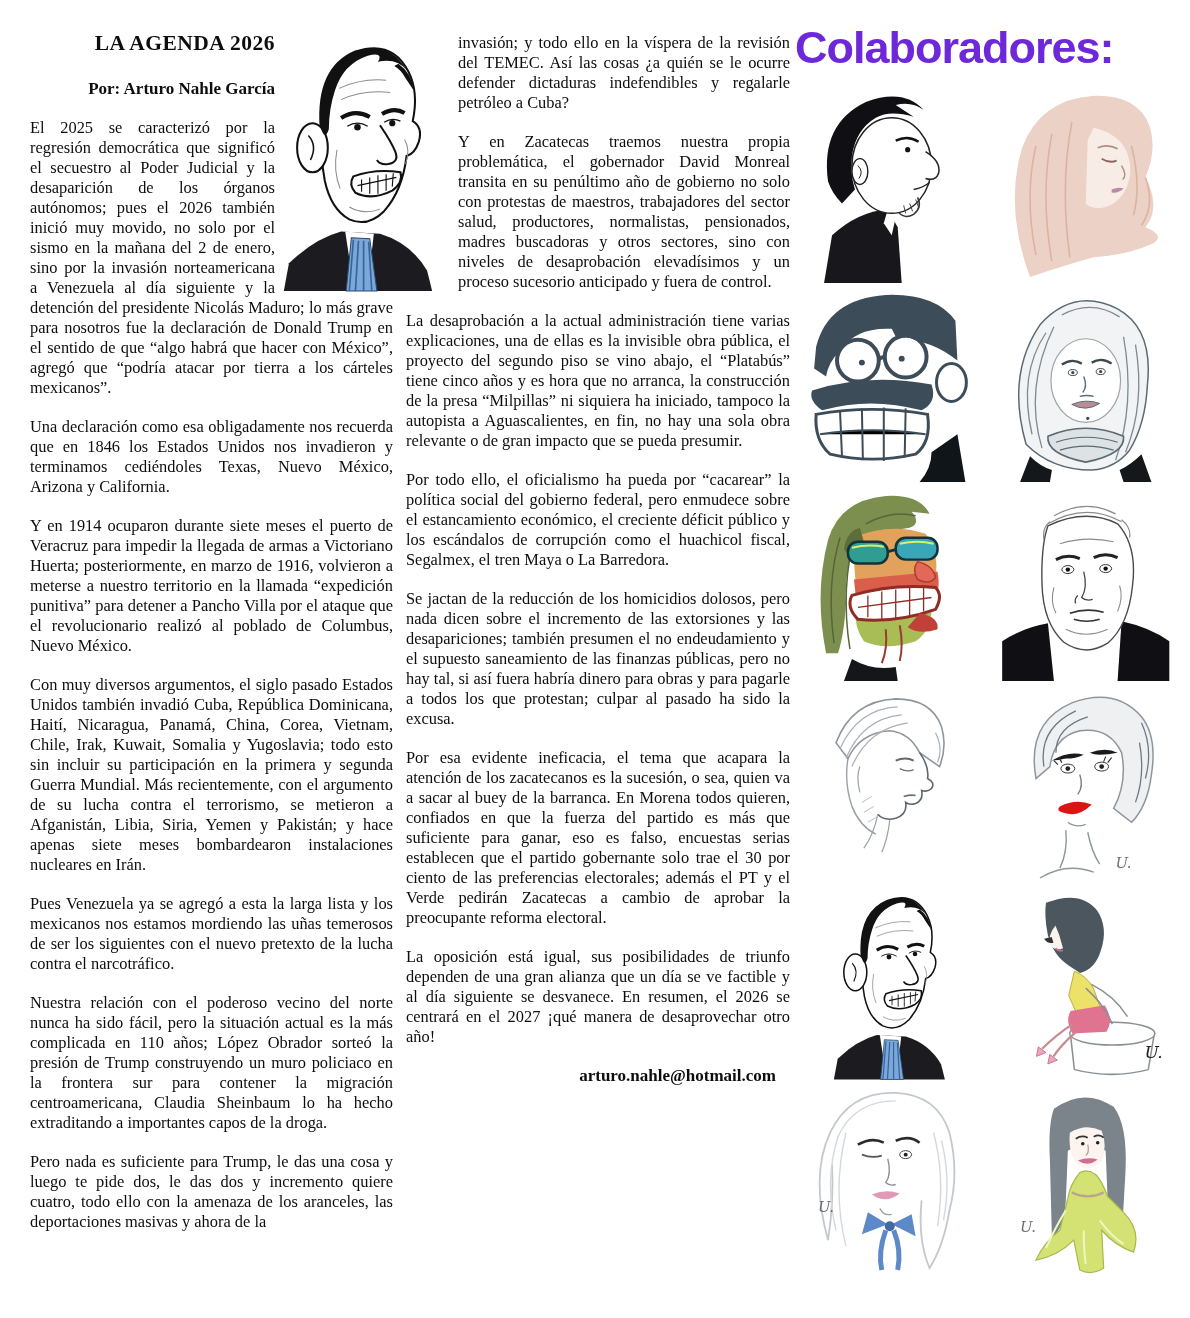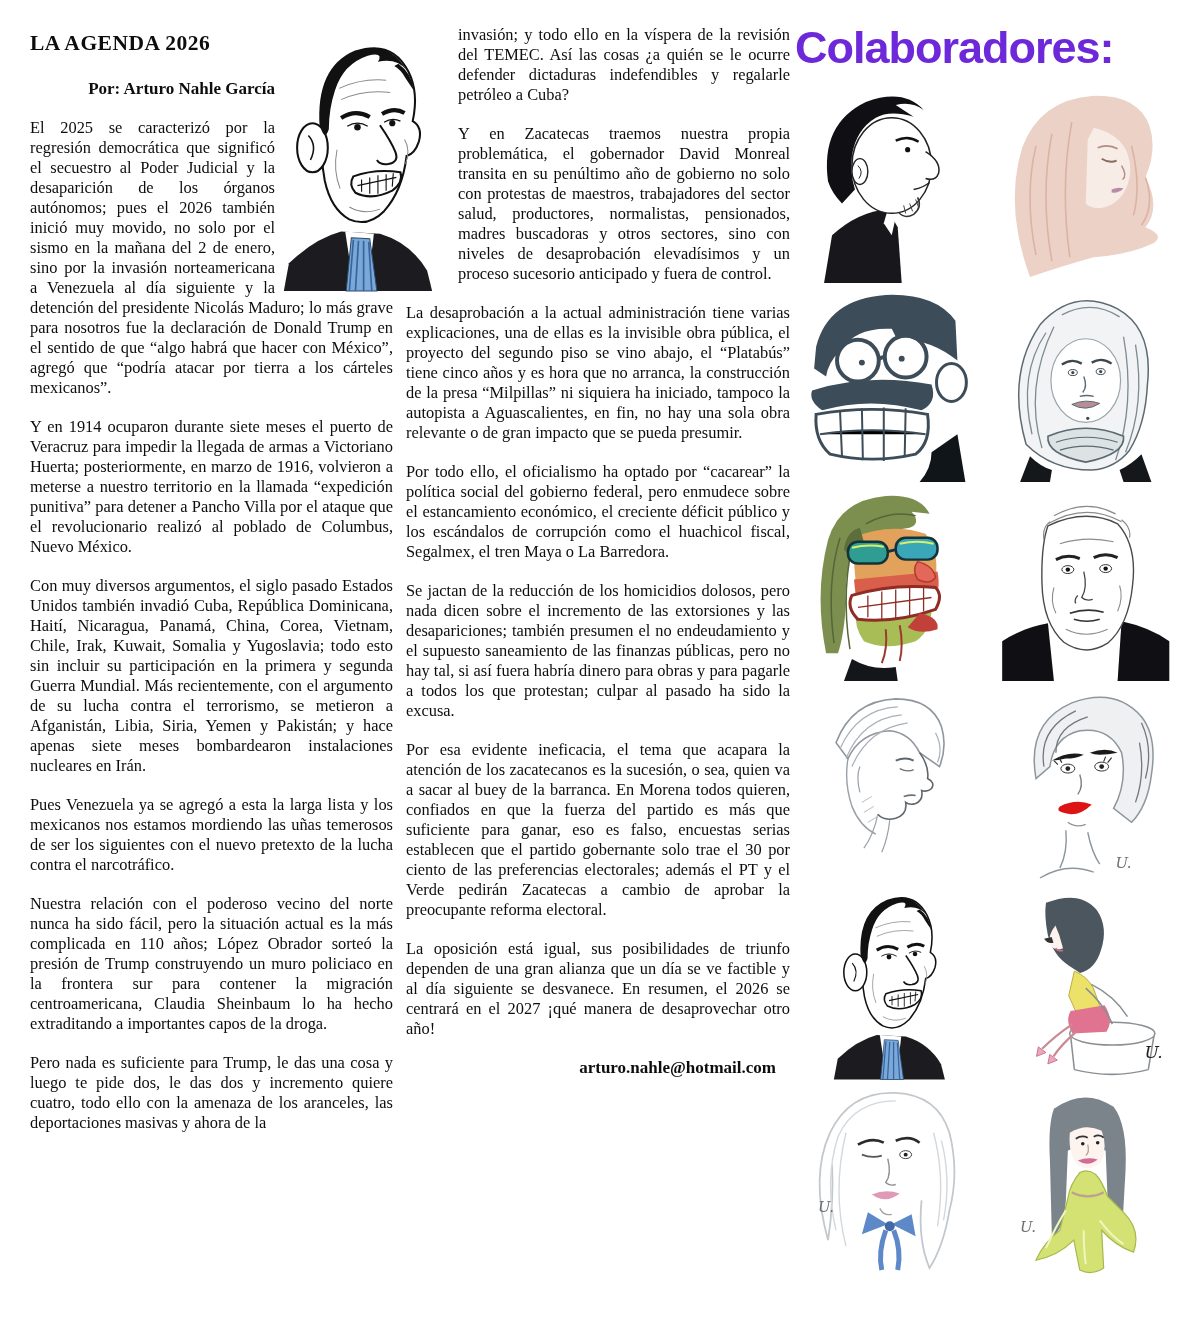--- a/index.html
+++ b/index.html
@@ -8,21 +8,21 @@
 
   
   .col{position:absolute;top:25px;font-size:16.4px;line-height:20px;text-align:justify;}
   .col1{left:30px;width:363px;}
   .col2{left:406px;width:384px;}
   .col p{margin:19px 0 0 0;}
   .col p:first-of-type{}
   .wrap-spacer-right{float:right;width:118px;height:268px;}
   .wrap-spacer-left{float:left;width:52px;height:264px;}
   h1.article-title{font-size:21.5px;line-height:24px;font-weight:bold;letter-spacing:.5px;
-        text-align:left;margin:6px 0 0 0;}
+        text-align:right;margin:6px 0 0 0;}
   h2.article-byline{font-size:17px;line-height:20px;font-weight:bold;text-align:right;
         padding-left:56px;margin:24px 0 0 0;}
   p.email{font-weight:bold;text-align:right;padding-right:14px;font-size:17px;}
 
   
   .author-portrait{position:absolute;left:281px;top:27px;width:155px;height:266px;}
   .author-portrait svg{width:100%;height:100%;}
 
   
   .collab{position:absolute;left:795px;top:22px;width:385px;}
@@ -64,33 +64,34 @@
         <path d="M54,120 Q50,140 57,158 M120,110 Q126,120 121,134 M66,176 Q80,184 96,178" stroke="#8a8a8a" fill="none" stroke-width="1"></path>
       </g>
     </defs>
   </svg>
 
   <div class="col col1">
     <div class="wrap-spacer-right"></div>
     <h1 class="article-title">LA AGENDA 2026</h1>
     <h2 class="article-byline">Por: Arturo Nahle García</h2>
     <p>El 2025 se caracterizó por la regresión democrática que significó el secuestro al Poder Judicial y la desaparición de los órganos autónomos; pues el 2026 también inició muy movido, no solo por el sismo en la mañana del 2 de enero, sino por la invasión norteamericana a Venezuela al día siguiente y la detención del presidente Nicolás Maduro; lo más grave para nosotros fue la declaración de Donald Trump en el sentido de que “algo habrá que hacer con México”, agregó que “podría atacar por tierra a los cárteles mexicanos”.</p>
+    <p>Una declaración como esa obligadamente nos recuerda que en 1846 los Estados Unidos nos invadieron y terminamos cediéndoles Texas, Nuevo México, Arizona y California.</p>
     <p>Y en 1914 ocuparon durante siete meses el puerto de Veracruz para impedir la llegada de armas a Victoriano Huerta; posteriormente, en marzo de 1916, volvieron a meterse a nuestro territorio en la llamada “expedición punitiva” para detener a Pancho Villa por el ataque que el revolucionario realizó al poblado de Columbus, Nuevo México.</p>
     <p>Con muy diversos argumentos, el siglo pasado Estados Unidos también invadió Cuba, República Dominicana, Haití, Nicaragua, Panamá, China, Corea, Vietnam, Chile, Irak, Kuwait, Somalia y Yugoslavia; todo esto sin incluir su participación en la primera y segunda Guerra Mundial. Más recientemente, con el argumento de su lucha contra el terrorismo, se metieron a Afganistán, Libia, Siria, Yemen y Pakistán; y hace apenas siete meses bombardearon instalaciones nucleares en Irán.</p>
     <p>Pues Venezuela ya se agregó a esta la larga lista y los mexicanos nos estamos mordiendo las uñas temerosos de ser los siguientes con el nuevo pretexto de la lucha contra el narcotráfico.</p>
     <p>Nuestra relación con el poderoso vecino del norte nunca ha sido fácil, pero la situación actual es la más complicada en 110 años; López Obrador sorteó la presión de Trump construyendo un muro policiaco en la frontera sur para contener la migración centroamericana, Claudia Sheinbaum lo ha hecho extraditando a importantes capos de la droga.</p>
     <p>Pero nada es suficiente para Trump, le das una cosa y luego te pide dos, le das dos y incremento quiere cuatro, todo ello con la amenaza de los aranceles, las deportaciones masivas y ahora de la</p>
   </div>
 
   <div class="col col2">
     <div class="wrap-spacer-left"></div>
-    <p style="margin-top:0">invasión; y todo ello en la víspera de la revisión del TEMEC. Así las cosas ¿a quién se le ocurre defender dictaduras indefendibles y regalarle petróleo a Cuba?</p>
+    <p style="margin-top:8px">invasión; y todo ello en la víspera de la revisión del TEMEC. Así las cosas ¿a quién se le ocurre defender dictaduras indefendibles y regalarle petróleo a Cuba?</p>
     <p>Y en Zacatecas traemos nuestra propia problemática, el gobernador David Monreal transita en su penúltimo año de gobierno no solo con protestas de maestros, trabajadores del sector salud, productores, normalistas, pensionados, madres buscadoras y otros sectores, sino con niveles de desaprobación elevadísimos y un proceso sucesorio anticipado y fuera de control.</p>
     <p>La desaprobación a la actual administración tiene varias explicaciones, una de ellas es la invisible obra pública, el proyecto del segundo piso se vino abajo, el “Platabús” tiene cinco años y es hora que no arranca, la construcción de la presa “Milpillas” ni siquiera ha iniciado, tampoco la autopista a Aguascalientes, en fin, no hay una sola obra relevante o de gran impacto que se pueda presumir.</p>
-    <p>Por todo ello, el oficialismo ha optado por “cacarear” la política social del gobierno federal, pero enmudece sobre el estancamiento económico, el creciente déficit público y los escándalos de corrupción como el huachicol fiscal, Segalmex, el tren Maya o La Barredora.</p>
+    <p>Por todo ello, el oficialismo ha pueda por “cacarear” la política social del gobierno federal, pero enmudece sobre el estancamiento económico, el creciente déficit público y los escándalos de corrupción como el huachicol fiscal, Segalmex, el tren Maya o La Barredora.</p>
     <p>Se jactan de la reducción de los homicidios dolosos, pero nada dicen sobre el incremento de las extorsiones y las desapariciones; también presumen el no endeudamiento y el supuesto saneamiento de las finanzas públicas, pero no hay tal, si así fuera habría dinero para obras y para pagarle a todos los que protestan; culpar al pasado ha sido la excusa.</p>
     <p>Por esa evidente ineficacia, el tema que acapara la atención de los zacatecanos es la sucesión, o sea, quien va a sacar al buey de la barranca. En Morena todos quieren, confiados en que la fuerza del partido es más que suficiente para ganar, eso es falso, encuestas serias establecen que el partido gobernante solo trae el 30 por ciento de las preferencias electorales; además el PT y el Verde pedirán Zacatecas a cambio de aprobar la preocupante reforma electoral.</p>
     <p>La oposición está igual, sus posibilidades de triunfo dependen de una gran alianza que un día se ve factible y al día siguiente se desvanece. En resumen, el 2026 se centrará en el 2027 ¡qué manera de desaprovechar otro año!</p>
     <p class="email">arturo.nahle@hotmail.com</p>
   </div>
 
   <div class="author-portrait">
     <svg viewBox="0 0 150 260">
         <use href="#author-g"></use>
       </svg>

